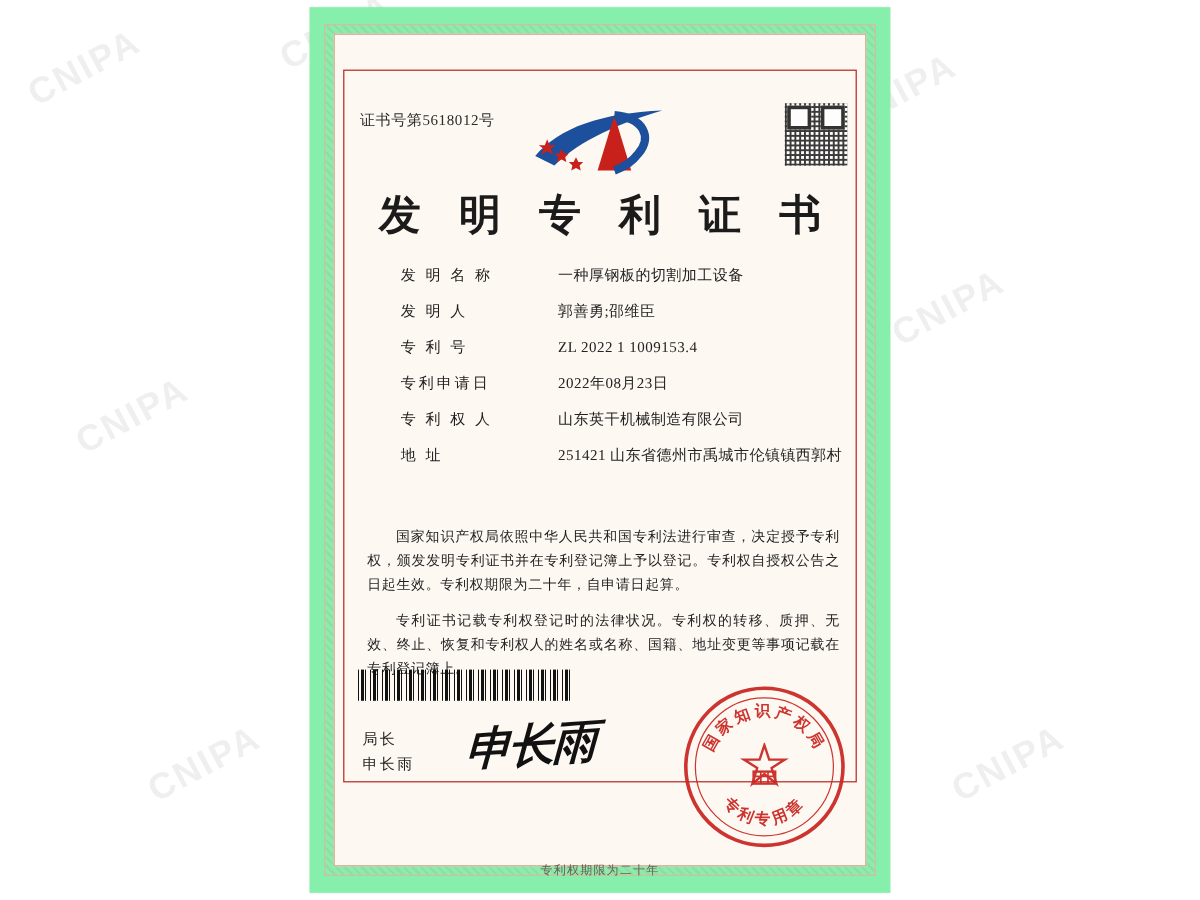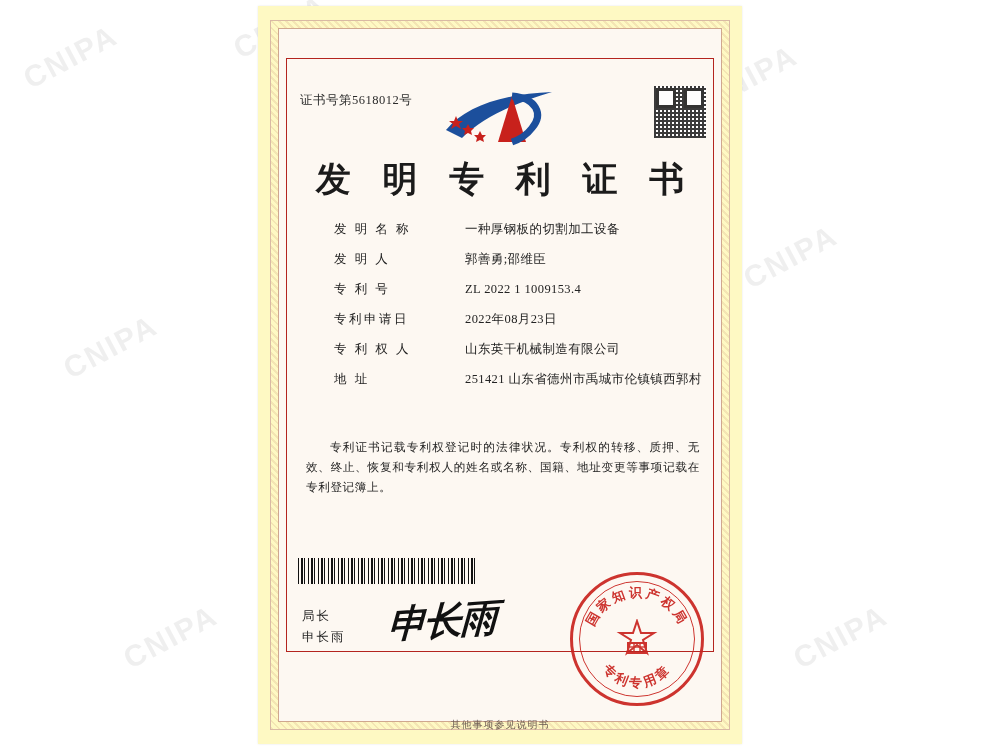--- a/index.html
+++ b/index.html
@@ -22,21 +22,21 @@
     background: #ffffff;
     overflow: hidden;
   }
 
   .cert {
     position: absolute;
     left: 258px;
     top: 6px;
     width: 484px;
     height: 738px;
-    background: #fef9c3;
+    background: #86efac;
     box-shadow: 0 0 2px rgba(0,0,0,0.10);
     overflow: hidden;
   }
 
   
   .cert-band {
     position: absolute;
     left: 12px;
     top: 14px;
     right: 12px;
@@ -345,20 +345,21 @@
         <span class="f-label">专 利 权 人</span>
         <span class="f-value">山东英干机械制造有限公司</span>
       </div>
       <div class="field-row">
         <span class="f-label">地 址</span>
         <span class="f-value">251421 山东省德州市禹城市伦镇镇西郭村</span>
       </div>
     </div>
 
     <div class="paras">
+      <p>国家知识产权局依照中华人民共和国专利法进行审查，决定授予专利权，颁发发明专利证书并在专利登记簿上予以登记。专利权自授权公告之日起生效。专利权期限为二十年，自申请日起算。</p>
       <p>专利证书记载专利权登记时的法律状况。专利权的转移、质押、无效、终止、恢复和专利权人的姓名或名称、国籍、地址变更等事项记载在专利登记簿上。</p>
     </div>
 
     <div class="barcode"></div>
 
     <div class="sig-label">
       <div>局长</div>
       <div>申长雨</div>
     </div>
     <div class="sig-hand">申长雨</div>
@@ -379,16 +380,16 @@
       </svg>
       <svg class="seal-star" viewBox="0 0 42 40" aria-hidden="true">
         <polygon points="21,2 25,14 38,14 27,21 31,34 21,26 11,34 15,21 4,14 17,14" fill="none" stroke="#c9241f" stroke-width="2"></polygon>
         <rect x="12" y="24" width="18" height="10" fill="none" stroke="#c9241f" stroke-width="2"></rect>
         <line x1="12" y1="28" x2="30" y2="28" stroke="#c9241f" stroke-width="1.4"></line>
         <line x1="18" y1="24" x2="18" y2="34" stroke="#c9241f" stroke-width="1.4"></line>
         <line x1="24" y1="24" x2="24" y2="34" stroke="#c9241f" stroke-width="1.4"></line>
       </svg>
     </div>
 
-    <div class="page-foot2">其他事项参见说明书</div>
+    <div class="page-foot2">专利权期限为二十年</div>
 
   </div>
 </div>
 
 </body></html>

